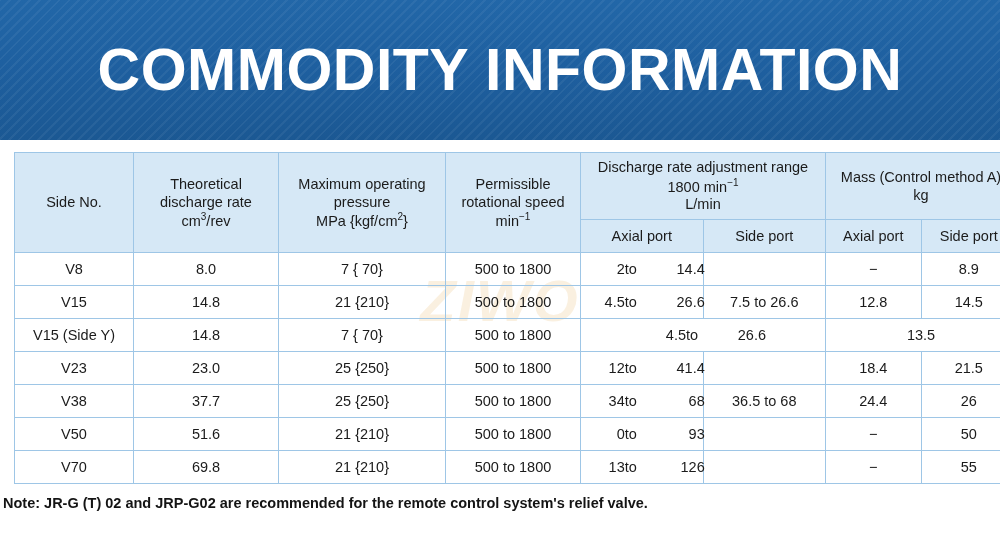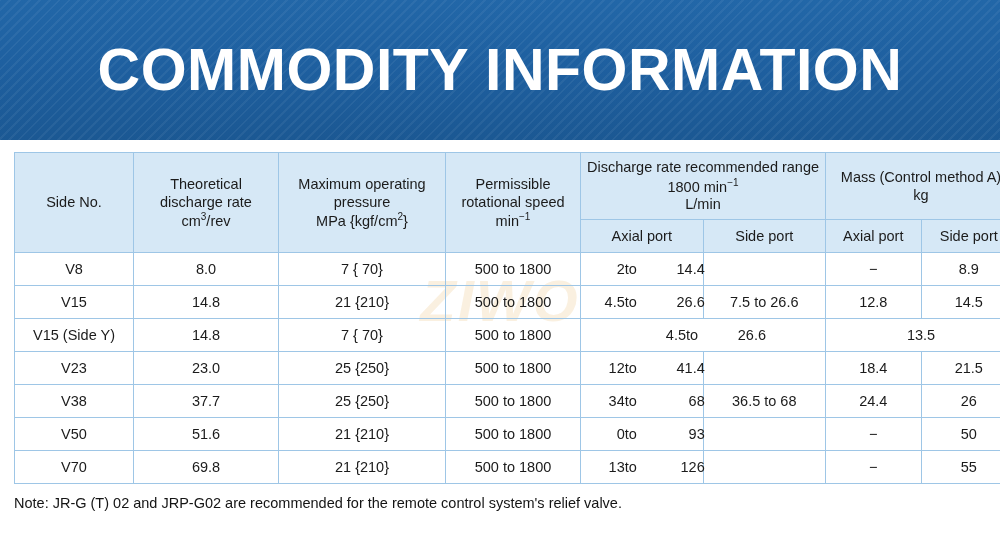--- a/index.html
+++ b/index.html
@@ -104,23 +104,24 @@
     align-items: center;
     gap: 0;
     white-space: nowrap;
   }
   .rng-a { display: inline-block; min-width: 46px; text-align: right; }
   .rng-to { display: inline-block; min-width: 34px; text-align: left; }
   .rng-b { display: inline-block; min-width: 46px; text-align: right; }
   
   .notes {
     margin: 9px 0 0 0;
-    padding: 0 14px;
+    padding: 0 3px;
     position: relative;
     z-index: 10;
+    font-weight: bold;
   }
   .note-line {
     font-size: 14.5px;
     color: #141414;
     line-height: 1.5;
     white-space: nowrap;
   }
   .note-line.indent { padding-left: 47px; }
 </style>
 </head>
@@ -148,21 +149,21 @@
             <span>Maximum operating</span><br>
             <span>pressure</span><br>
             <span>MPa {kgf/cm</span><span class="sup">2</span><span>}</span>
           </th>
           <th class="hdr-tall" rowspan="2" style="width:130px">
             <span>Permissible</span><br>
             <span>rotational speed</span><br>
             <span>min</span><span class="sup">−1</span>
           </th>
           <th class="hdr-tall" colspan="2" style="width:240px">
-            <span>Discharge rate recommended range</span><br>
+            <span>Discharge rate adjustment range</span><br>
             <span>1800 min</span><span class="sup">−1</span><br>
             <span>L/min</span>
           </th>
           <th class="hdr-tall" colspan="2" style="width:186px">
             <span>Mass (Control method A)</span><br>
             <span>kg</span>
           </th>
         </tr>
         <tr>
           <th class="hdr-sub" style="width:118px">Axial port</th>

